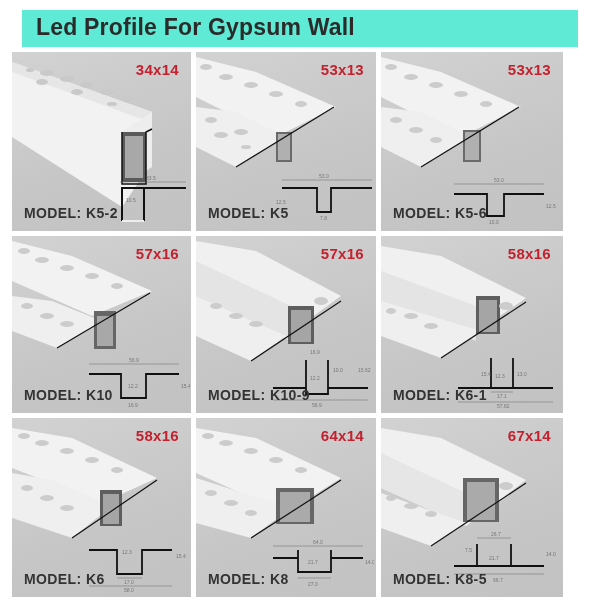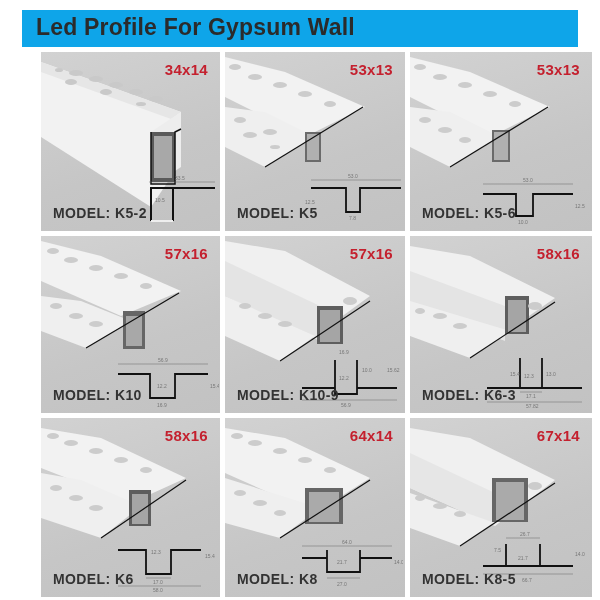--- a/index.html
+++ b/index.html
@@ -2,29 +2,29 @@
 <html><head>
 <meta charset="utf-8">
 <style>
   html, body { margin: 0; padding: 0; }
   body {
     width: 600px; height: 600px; background: #ffffff; position: relative; overflow: hidden;
     font-family: "Liberation Sans", sans-serif;
   }
   .banner {
     position: absolute; left: 22px; top: 10px; width: 556px; height: 37px;
-    background: #0ea5e9;
+    background: #5eead4;
   }
   .banner-title {
     position: absolute; left: 14px; top: 4px;
     font-size: 23px; font-weight: bold; color: #2b2b2b; letter-spacing: 0.2px;
     white-space: nowrap;
   }
   .grid {
-    position: absolute; left: 41px; top: 52px; width: 551px; height: 545px;
+    position: absolute; left: 12px; top: 52px; width: 551px; height: 545px;
     display: grid; grid-template-columns: 179px 180px 182px; grid-template-rows: 179px 177px 179px;
     column-gap: 5px; row-gap: 5px;
   }
   .panel {
     position: relative; background: #c8c8c8; overflow: hidden;
     background: linear-gradient(160deg, #d2d2d2 0%, #c6c6c6 60%, #c2c2c2 100%);
   }
   .size-label {
     position: absolute; right: 12px; top: 9px;
     font-size: 15px; font-weight: bold; color: #c4202e; letter-spacing: 0.3px;
@@ -215,21 +215,21 @@
       <polyline points="5,40 38,40 38,10 38,40 60,40 60,10 60,40 100,40" fill="none" stroke="#111" stroke-width="1.8"></polyline>
       <text class="dim" x="28" y="28">15.4</text>
       <text class="dim" x="42" y="30">12.3</text>
       <text class="dim" x="64" y="28">13.0</text>
       <line x1="38" y1="44" x2="60" y2="44" stroke="#666" stroke-width="0.5"></line>
       <text class="dim" x="44" y="50">17.1</text>
       <line x1="5" y1="54" x2="100" y2="54" stroke="#666" stroke-width="0.5"></line>
       <text class="dim" x="44" y="60">57.82</text>
     </svg>
     <div class="size-label">58x16</div>
-    <div class="model-label">MODEL: K6-3</div>
+    <div class="model-label">MODEL: K6-1</div>
   </div>
 
   <div class="panel">
     <svg class="render" viewBox="0 0 179 179">
       <polygon points="0,10 0,50 90,85 145,60 60,20" fill="#f2f2f2"></polygon>
       <polygon points="0,55 0,100 60,120 100,88 40,62" fill="#efefef"></polygon>
       <rect x="88" y="72" width="22" height="36" fill="#5e5e5e"></rect>
       <rect x="91" y="76" width="16" height="30" fill="#a5a5a5"></rect>
       <g fill="#cccccc">
         <ellipse cx="12" cy="18" rx="6" ry="3"></ellipse>

